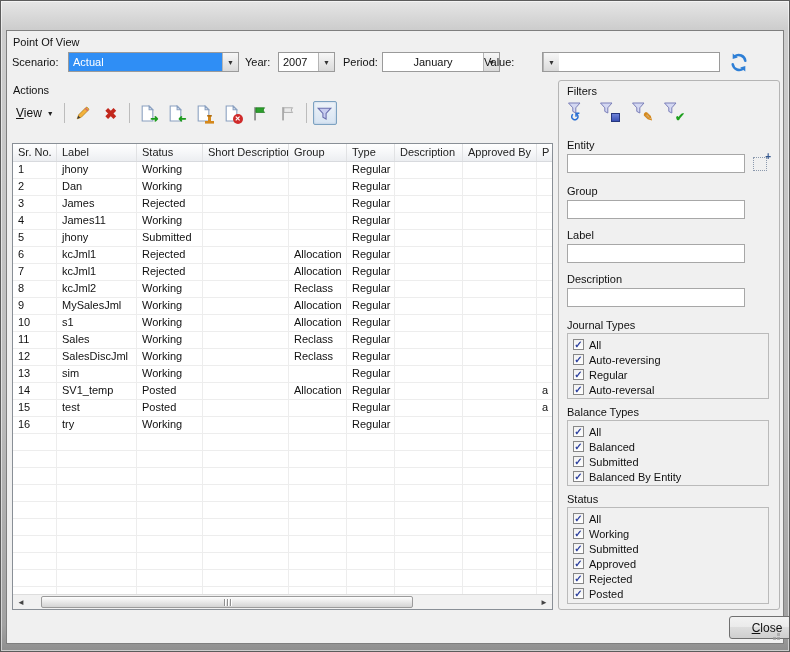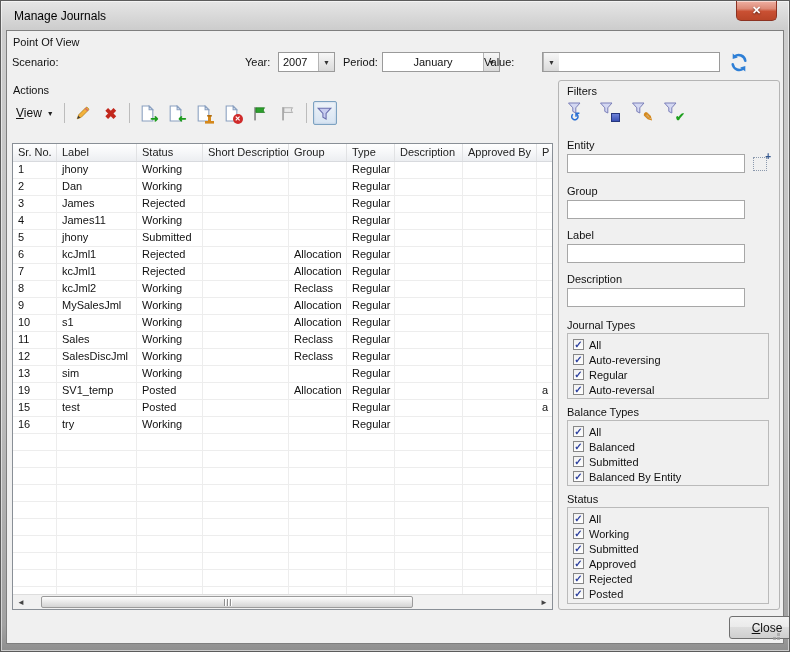--- a/index.html
+++ b/index.html
@@ -100,32 +100,30 @@
     display:flex; align-items:center; justify-content:center;margin-left:25px; }
   .grip { position:absolute; right:3px; bottom:3px; width:3px; height:3px; background:#9d9d9d;
     box-shadow:-4px 0 0 #9d9d9d, 0 -4px 0 #9d9d9d; opacity:.7; }
   .accel { text-decoration:underline; }
 </style>
 </head>
 <body>
 
 <div class="window">
 
-  <div class="titlebar">
-    <span class="title">Manage Journals</span>
-    <div class="win-close">
-      <span>✕</span>
-    </div>
-  </div>
 
   <div class="dialog-body">
 
     <div class="sec-label" style="left:6px; top:5px;">Point Of View</div>
 
     <div class="lbl" style="left:5px;">Scenario:</div>
+    <div class="combo" style="left:61px; width:171px;">
+      <div class="combo-text sel">Actual</div>
+      <div class="combo-arrow">▼</div>
+    </div>
 
     <div class="lbl" style="left:238px;">Year:</div>
     <div class="combo" style="left:271px; width:57px;">
       <div class="combo-text">2007</div>
       <div class="combo-arrow">▼</div>
     </div>
 
     <div class="lbl" style="left:336px;">Period:</div>
     <div class="combo" style="left:375px; width:118px;">
       <div class="combo-text center">January</div>
@@ -370,21 +368,21 @@
             <div class="td" style="width: 80px;">sim</div>
             <div class="td" style="width: 66px;">Working</div>
             <div class="td" style="width: 86px;"></div>
             <div class="td" style="width: 58px;"></div>
             <div class="td" style="width: 48px;">Regular</div>
             <div class="td" style="width: 68px;"></div>
             <div class="td" style="width: 74px;"></div>
             <div class="td" style="width: 60px;"></div>
           </div>
           <div class="tr">
-            <div class="td" style="width: 44px;">19</div>
+            <div class="td" style="width: 44px;">14</div>
             <div class="td" style="width: 80px;">SV1_temp</div>
             <div class="td" style="width: 66px;">Posted</div>
             <div class="td" style="width: 86px;"></div>
             <div class="td" style="width: 58px;">Allocation</div>
             <div class="td" style="width: 48px;">Regular</div>
             <div class="td" style="width: 68px;"></div>
             <div class="td" style="width: 74px;"></div>
             <div class="td" style="width: 60px;">a</div>
           </div>
           <div class="tr">

